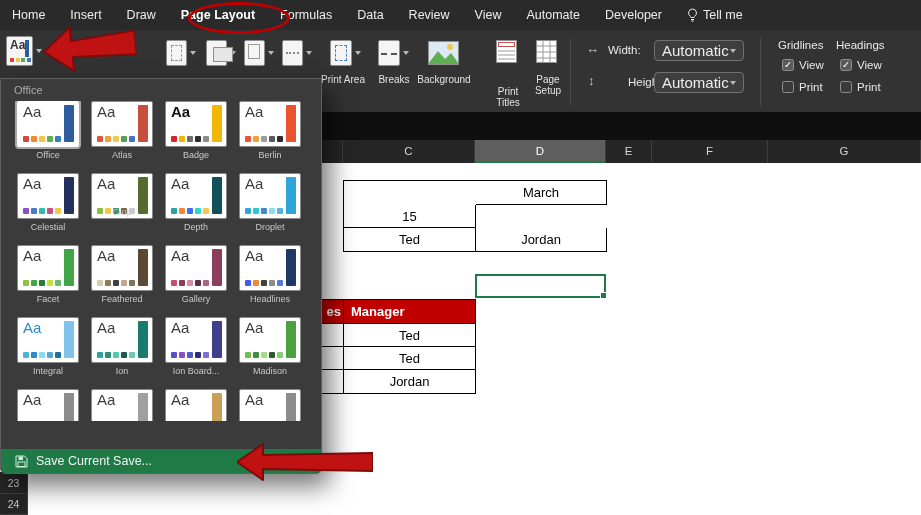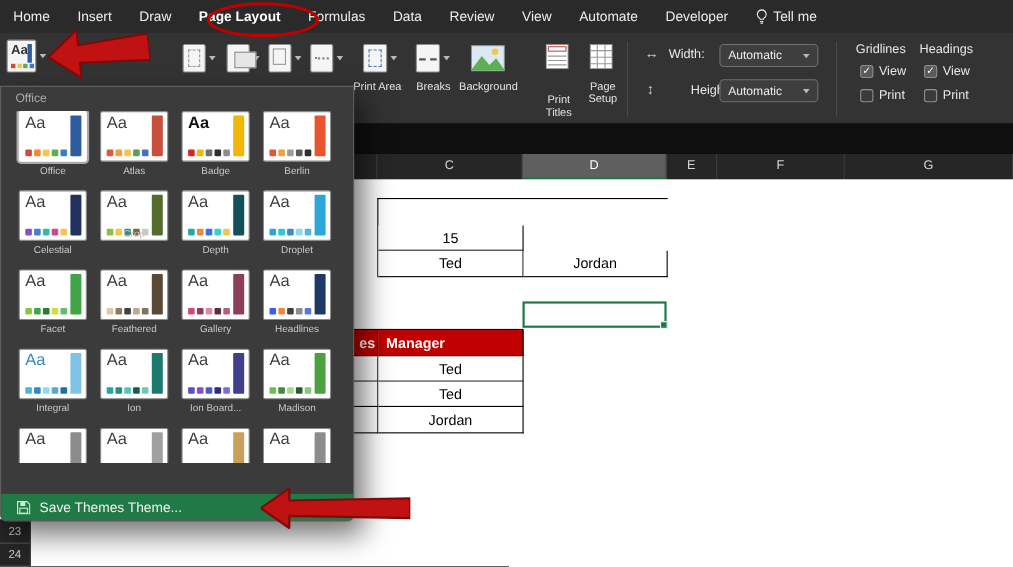--- a/index.html
+++ b/index.html
@@ -9,21 +9,21 @@
   #menubar{position:absolute;left:0;top:0;width:921px;height:30px;background:#2a2a2a;display:flex;align-items:center;gap:25px;padding-left:12px;box-sizing:border-box;}
   .tab{font-size:12.5px;color:#ededed;white-space:nowrap;cursor:default;}
   .tab.active{font-weight:bold;color:#fff;}
   .tellme{display:flex;align-items:center;gap:5px;}
   
   #ribbon{position:absolute;left:0;top:30px;width:921px;height:82px;background:#333333;}
   .chev{width:0;height:0;border-left:3.5px solid transparent;border-right:3.5px solid transparent;border-top:4px solid #b9b9b9;display:inline-block;}
   .rlabel{position:absolute;font-size:10px;line-height:11px;color:#e3e3e3;text-align:center;}
   .pageicon{background:#f5f5f5;border:1px solid #8f8f8f;border-radius:2px;box-sizing:border-box;position:relative;}
   .divider{position:absolute;width:1px;height:68px;top:8px;background:#4a4a4a;}
-  .ddown{position:absolute;background:#3e3e3e;border:1px solid #707070;border-radius:4px;color:#ececec;font-size:11px;display:flex;align-items:center;justify-content:space-between;padding:0 7px;box-sizing:border-box;}
+  .ddown{position:absolute;background:#3e3e3e;border:1px solid #707070;border-radius:4px;color:#ececec;font-size:15px;display:flex;align-items:center;justify-content:space-between;padding:0 7px;box-sizing:border-box;}
   .cb{position:absolute;width:12px;height:12px;border:1.5px solid #8f8f8f;border-radius:2.5px;background:#3a3a3a;box-sizing:border-box;font-size:9.5px;line-height:9px;color:#fff;text-align:center;}
   .cb.checked{background:#5a5a5a;}
   .small-lab{position:absolute;font-size:11.5px;color:#e8e8e8;line-height:13px;white-space:nowrap;}
   .grp-lab{position:absolute;font-size:11.5px;color:#e8e8e8;white-space:nowrap;}
   .ibtn{position:absolute;display:flex;align-items:center;gap:3px;}
   
   #fstrip{position:absolute;left:0;top:112px;width:921px;height:28px;background:#0f0f0f;}
   #colheads{position:absolute;left:0;top:140px;width:921px;height:23px;background:#262626;display:flex;}
   .hdrcell{height:23px;line-height:23px;text-align:center;font-size:11.5px;color:#d6d6d6;border-right:1px solid #3e3e3e;box-sizing:border-box;}
   .hdrcell.sel{background:#5f5f5f;color:#fff;border-bottom:2px solid #1e7a45;}
@@ -215,20 +215,21 @@
     <div class="hdrcell" style="width:132px;">C</div>
     <div class="hdrcell sel" style="width:131px;">D</div>
     <div class="hdrcell" style="width:46px;">E</div>
     <div class="hdrcell" style="width:116px;">F</div>
     <div class="hdrcell" style="width:153px;">G</div>
   </div>
 
   <div id="canvas"></div>
 
   <div class="tbl" style="left:343px;top:180px;width:264px;height:72px;">
+    <div class="cell" style="left:132px;top:0;width:131px;height:24px;">March</div>
     <div class="cell" style="left:0;top:24px;width:132px;height:23px;">15</div>
     <div class="cell" style="left:0;top:47px;width:132px;height:24px;">Ted</div>
     <div class="cell" style="left:132px;top:47px;width:131px;height:24px;">Jordan</div>
   </div>
 
   <div id="selcell">
       <div id="selhandle"></div>
     </div>
 
   <div class="tbl" style="left:316px;top:299px;width:160px;height:94px;">
@@ -456,21 +457,21 @@
           <div class="t-aa" style="color: rgb(61, 61, 61);">Aa</div>
           <div class="t-accent" style="background: rgb(140, 140, 140);"></div>
         </div>
       </div>
     <div class="pmenu-item" style="top: 370px; height: 24px; background: rgb(31, 122, 69);">
       <svg width="13" height="13" viewBox="0 0 13 13">
           <path d="M1 1h8.5L12 3.5V12H1z" fill="none" stroke="#cdeeda"></path>
           <rect x="3.5" y="1.5" width="4.5" height="3.5" fill="#cdeeda"></rect>
           <rect x="3" y="7" width="7" height="4.5" fill="none" stroke="#cdeeda"></rect>
         </svg>
-      <span>Save Themes Theme...</span>
+      <span>Save Current Save...</span>
     </div>
   </div>
 
   <div id="plcircle" class="annot"></div>
   <svg class="abs annot" style="left:44px;top:26px;transform:rotate(-6deg);transform-origin:0 50%;" width="92" height="52" viewBox="0 0 92 52">
     <polygon points="0,26 28,4 28,18 92,14 92,38 28,34 28,48" fill="#c01212" stroke="#7e0a0a" stroke-width="2" stroke-linejoin="round"></polygon>
   </svg>
   <svg class="abs annot" style="left:237px;top:441px;" width="136" height="42" viewBox="0 0 136 42">
     <polygon points="0,21 26,3 26,14 136,12 136,30 26,28 26,39" fill="#c01212" stroke="#7e0a0a" stroke-width="2" stroke-linejoin="round"></polygon>
   </svg>

